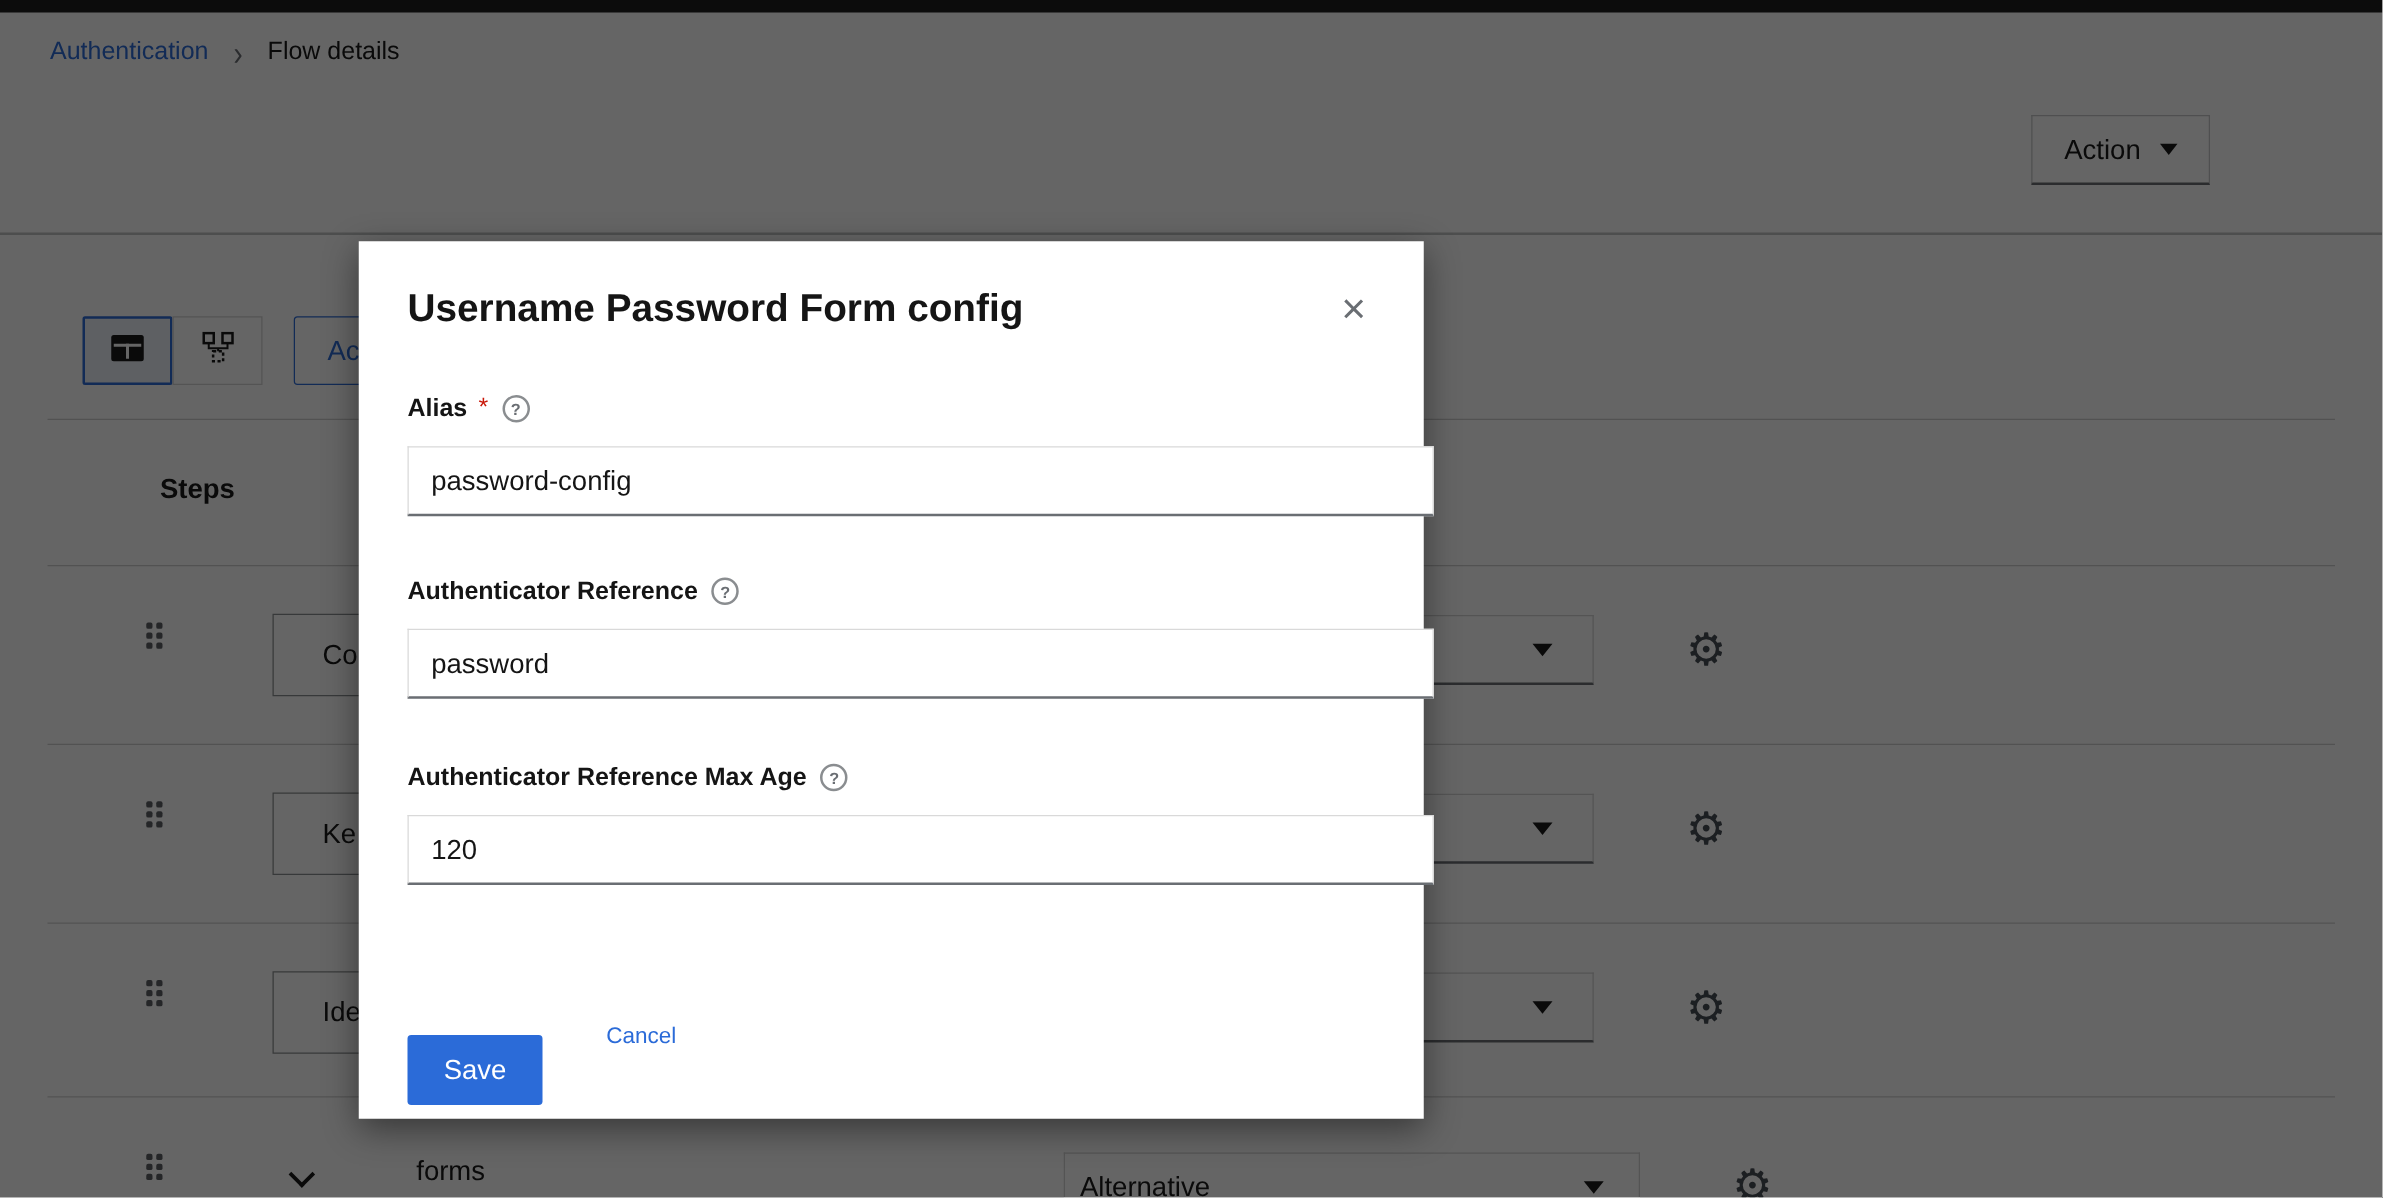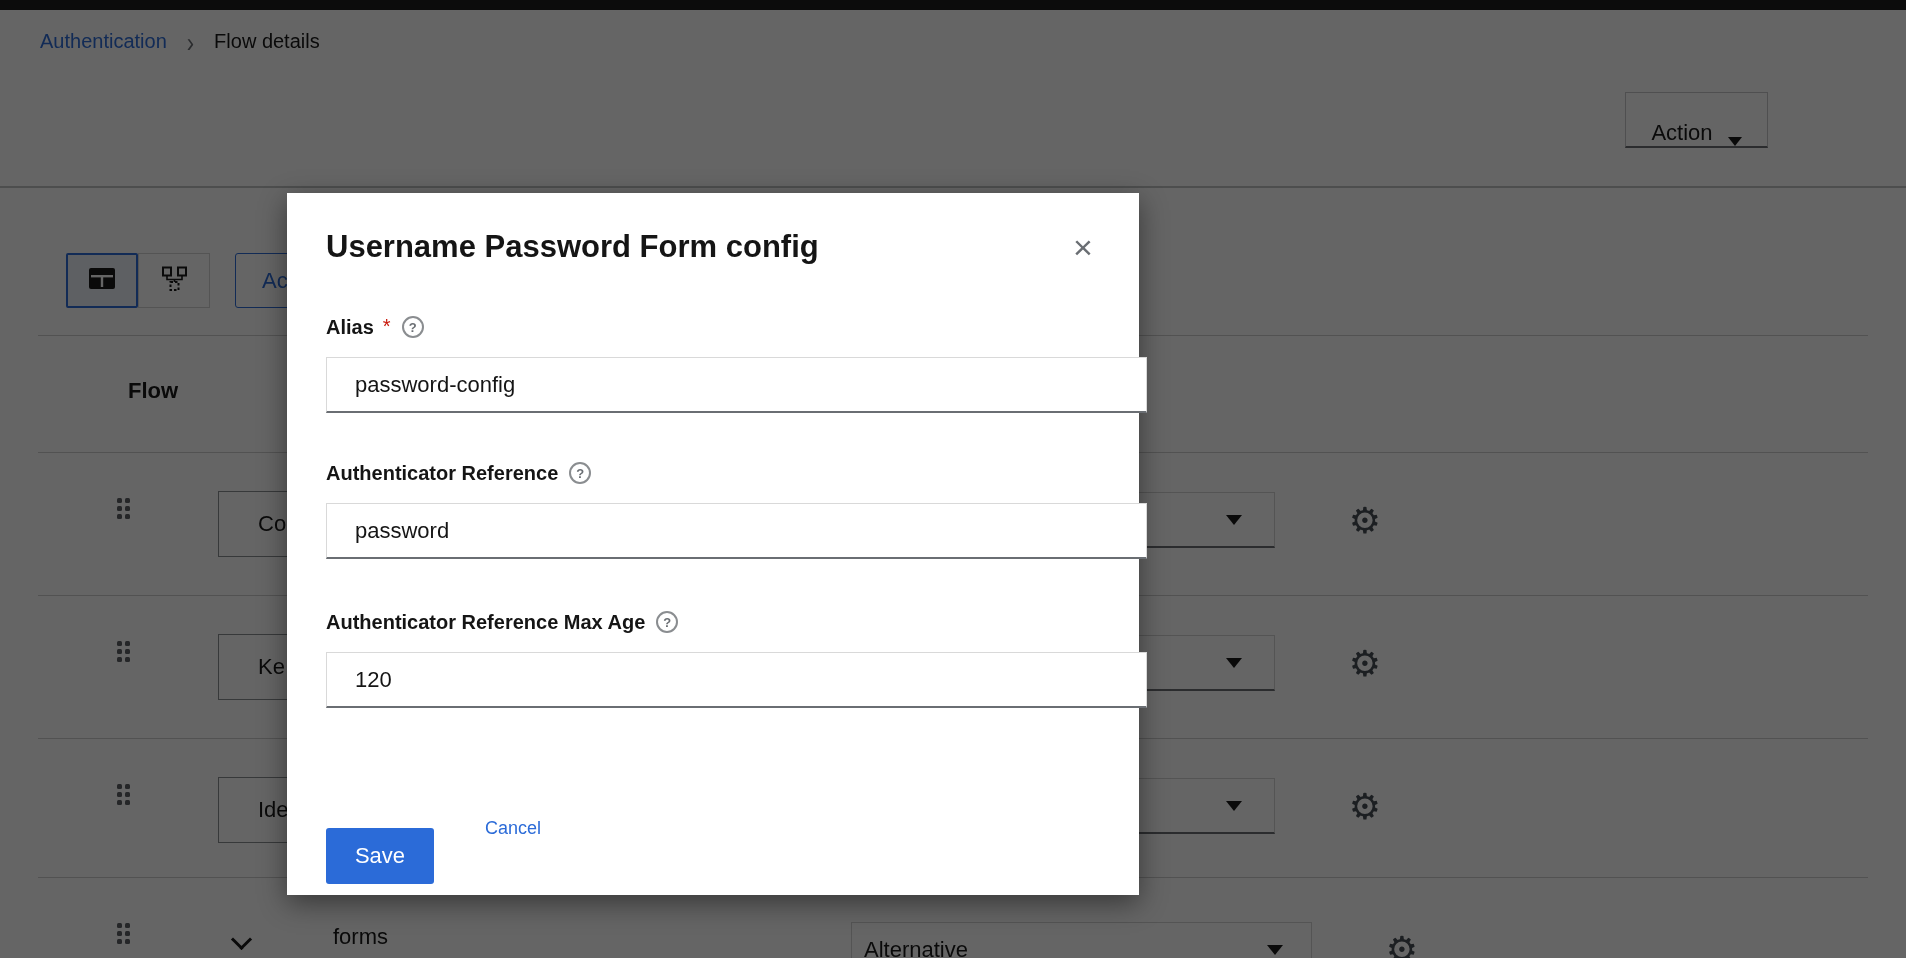--- a/index.html
+++ b/index.html
@@ -24,21 +24,21 @@
   .title-row h1 { font-size: 34px; font-weight: 700; letter-spacing: 0.2px; }
   .badge {
     display: inline-flex; align-items: center; gap: 9px;
     height: 44px; padding: 0 20px; border-radius: 22px;
     background: #f0f0f0; border: 1px solid #d2d2d2; font-size: 20px; color: #151515;
   }
   .badge svg { display: block; }
 
   .action-btn {
     position: absolute; left: 1625px; top: 92px; width: 143px; height: 56px;
-    display: flex; align-items: flex-end; justify-content: center; gap: 15px;
+    display: flex; align-items: center; justify-content: center; gap: 15px;
     background: transparent; border: 1px solid #c6c7c8; border-bottom: 2px solid #6a6e73;
     font-size: 22px; color: #151515; cursor: pointer;
   }
   .caret-down { width: 0; height: 0; border-left: 8px solid transparent; border-right: 8px solid transparent; border-top: 10px solid #151515; }
   .caret-down.sm { border-left-width: 7px; border-right-width: 7px; border-top-width: 9px; }
 
   .header-divider { position: absolute; left: 0; top: 186px; width: 1906px; height: 2px; background: #c2c3c4; }
 
   
   .toggle-group { position: absolute; left: 66px; top: 253px; display: flex; }
@@ -108,21 +108,21 @@
   .help {
     display: inline-flex; align-items: center; justify-content: center;
     width: 22px; height: 22px; margin-left: 11px;
     border: 2px solid #8a8d90; border-radius: 50%;
     font-size: 13px; font-weight: 700; color: #6a6e73; cursor: pointer;
   }
   .finput {
     position: absolute; left: 39px; width: 821px; height: 56px;
     border: 1px solid #d9d9d9; border-bottom: 2px solid #6a6e73; background: #fff;
     font-family: "Liberation Sans", sans-serif; font-size: 22px; color: #151515;
-    padding: 0 28px; outline: none;
+    padding: 0 18px; outline: none;
   }
   .save-btn {
     position: absolute; left: 39px; top: 607px; width: 108px; height: 56px;
     background: #2b6bd8; color: #ffffff; border: none; border-radius: 3px;
     font-family: "Liberation Sans", sans-serif; font-size: 22px; cursor: pointer; margin-top: 28px;
   }
   .cancel-btn {
     position: absolute; left: 198px; top: 607px; height: 56px; display: flex; align-items: center;
     color: #2b6bd8; font-size: 18px; text-decoration: none; cursor: pointer; text-align: right;
   }
@@ -168,21 +168,21 @@
         </svg>
       </span>
     </div>
   </div>
 
   <div class="add-btn">
     <span>Ac</span>
   </div>
 
   <div class="hr" style="top:335px"></div>
-  <div class="steps-header">Flow</div>
+  <div class="steps-header">Steps</div>
   <div class="hr" style="top:452px"></div>
 
   <div class="row" style="top:452px">
     <span class="drag-handle">
         <i></i>
         <i></i>
         <i></i>
         <i></i>
         <i></i>
         <i></i>

